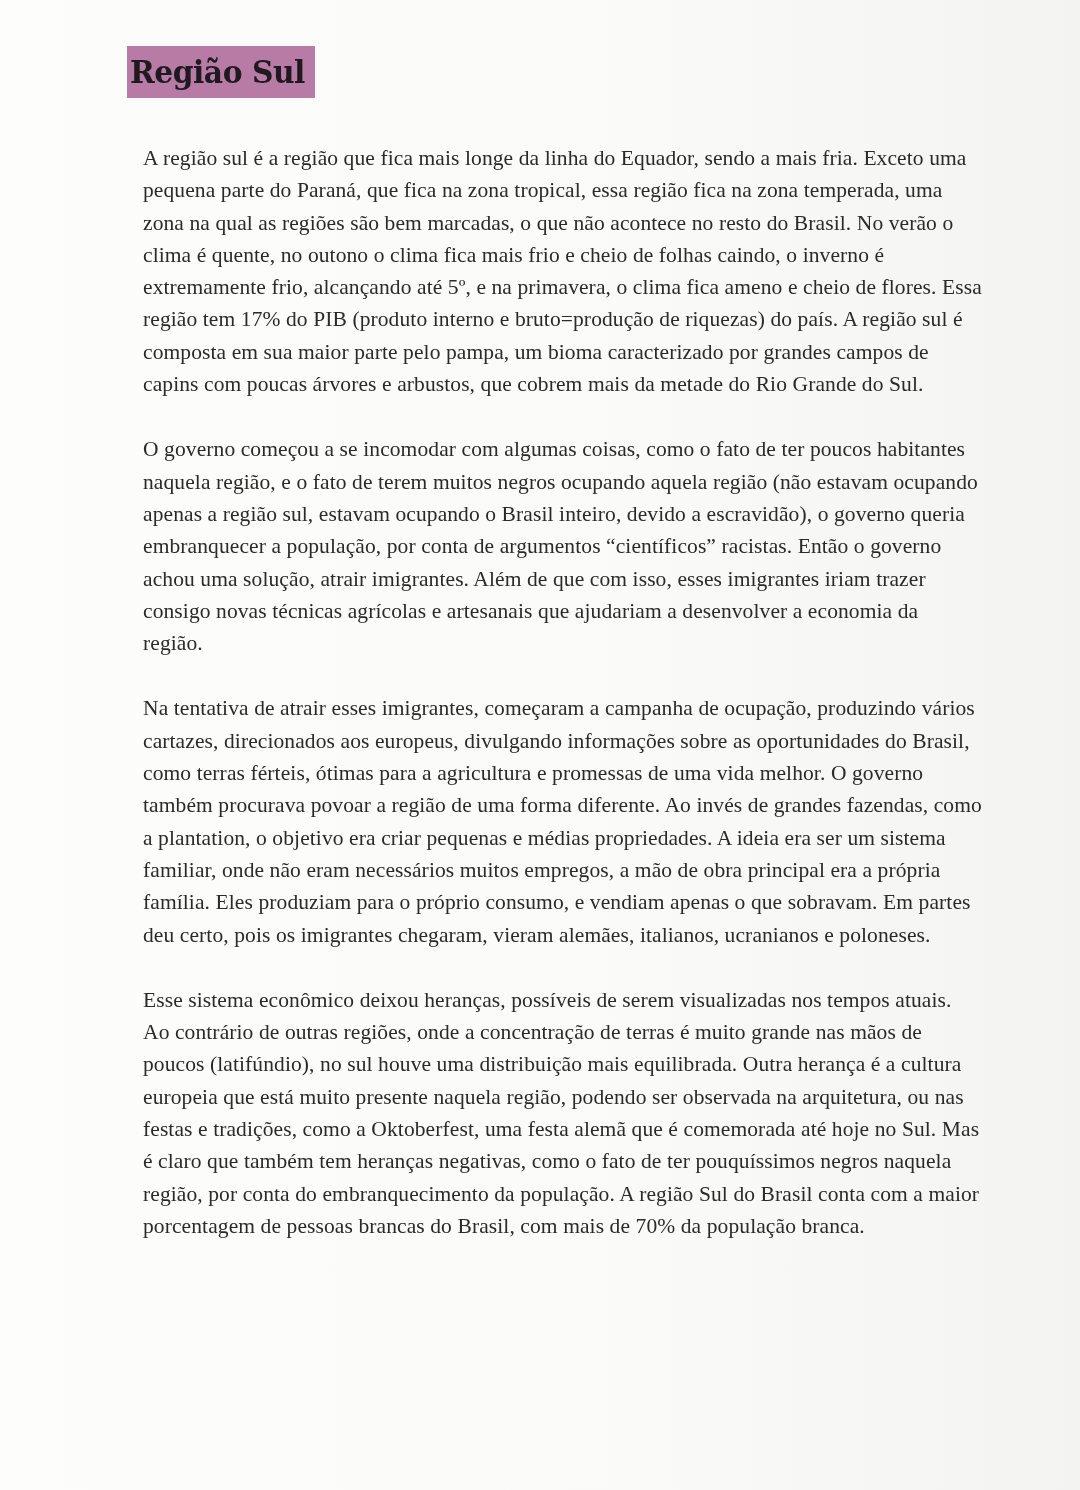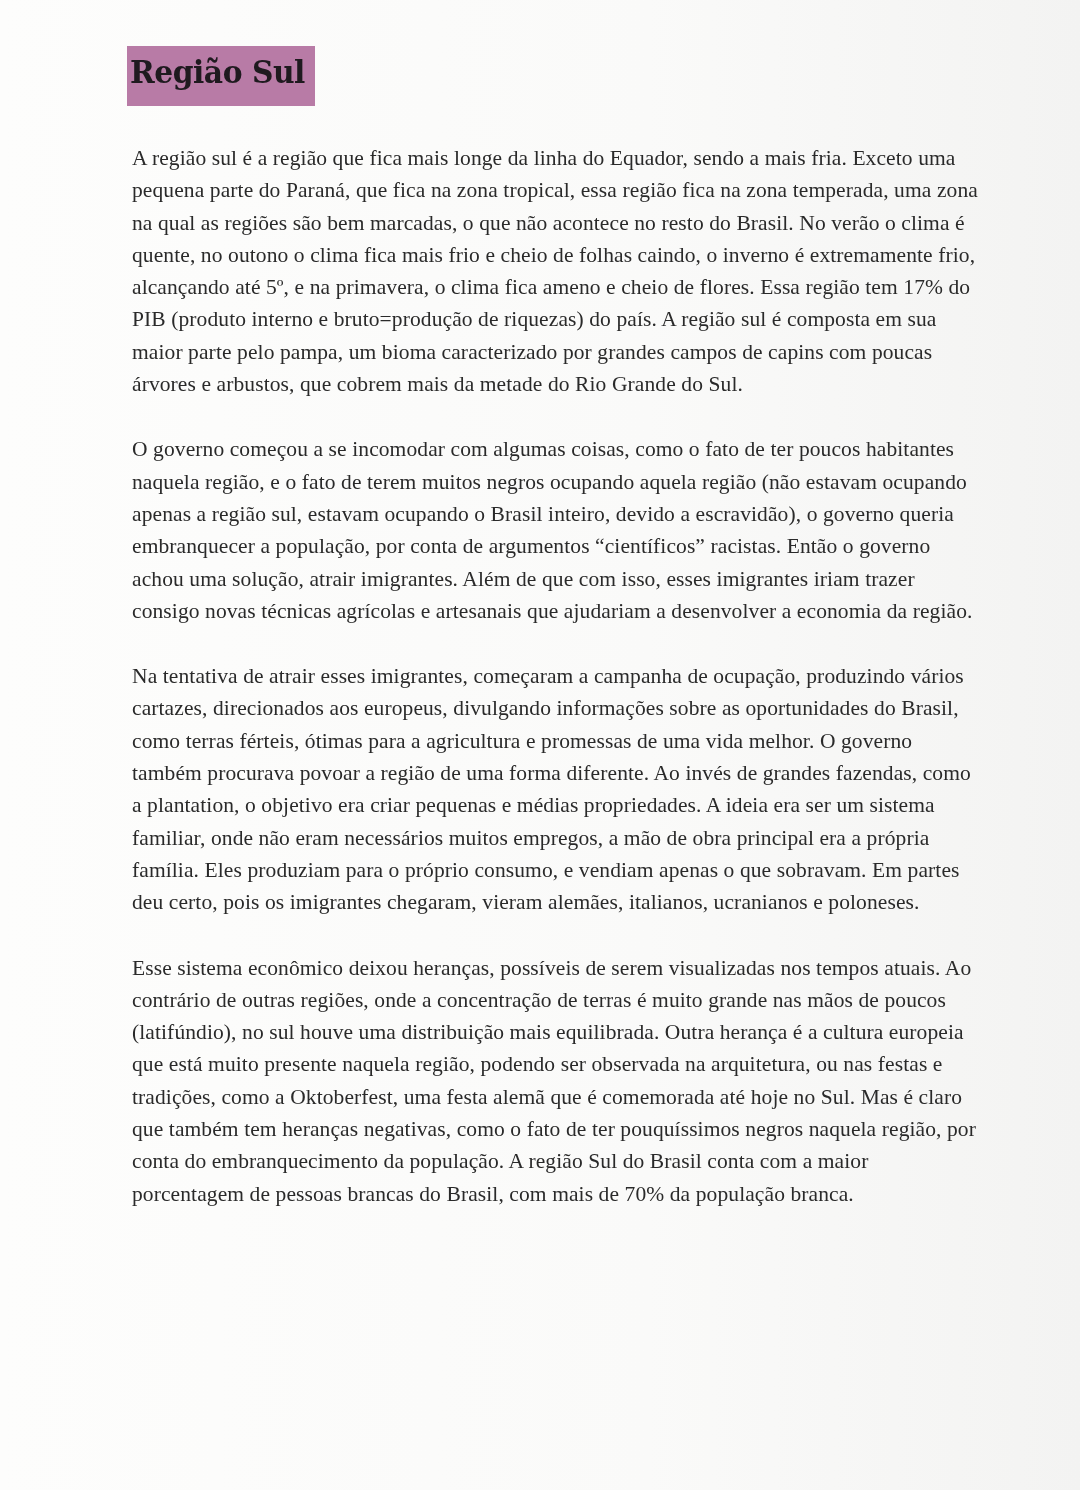--- a/index.html
+++ b/index.html
@@ -19,21 +19,21 @@
       width: 1080px;
       height: 1490px;
       background: linear-gradient(90deg, #fdfdfc 0%, #fafaf9 60%, #f3f3f2 100%);
     }
     .title-wrap {
       position: absolute;
       left: 127px;
       top: 46px;
       height: 52px;
       background: #b87ba6;
-      padding: 0 3px 8px 3px;
+      padding: 0 3px 0 3px;
       display: flex;
       align-items: center;
     }
     .title {
       font-family: "DejaVu Serif", serif;
       font-weight: bold;
       font-size: 31px;
       color: #1f1a1f;
       letter-spacing: -0.5px;
       line-height: 52px;
@@ -45,21 +45,21 @@
       position: absolute;
       left: 127px;
       top: 142px;
       width: 855px;
     }
     .para {
       font-family: "Liberation Serif", serif;
       font-size: 21.5px;
       line-height: 32.3px;
       color: #2a2a2a;
-      margin: 0 0 33px 5px;
+      margin: 0 0 33px 16px;
       letter-spacing: 0.1px;
     }
   </style>
 </head>
 <body>
 
 <div class="page">
   <div class="title-wrap">
     <h1 class="title">Região Sul</h1>
   </div>

